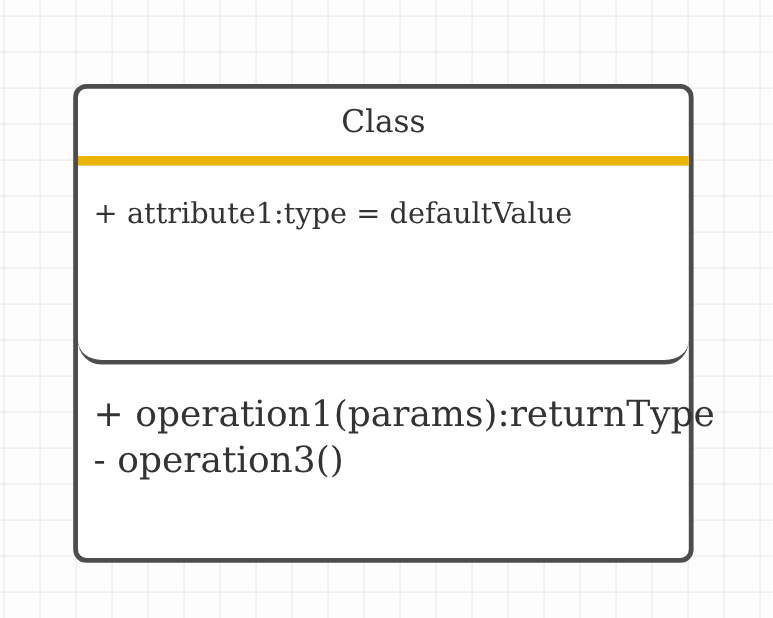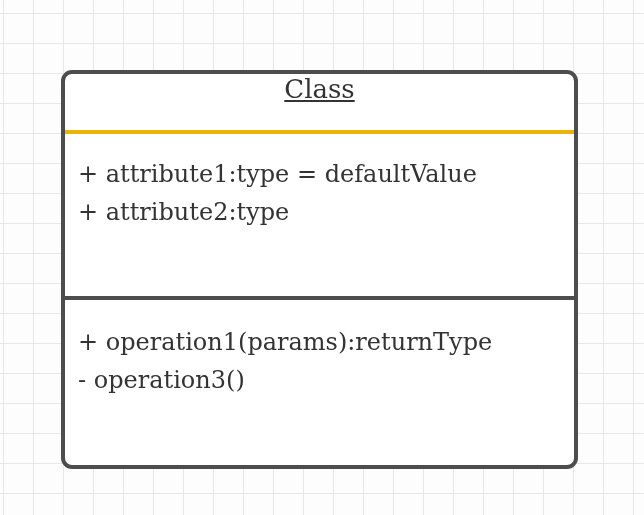--- a/index.html
+++ b/index.html
@@ -33,58 +33,58 @@
     background: #ffffff;
     border: 4px solid #4d4d4d;
     border-radius: 11px;
     display: flex;
     flex-direction: column;
     color: #333333;
   }
   .compartment-title {
     height: 56px;
     flex: 0 0 auto;
-    border-bottom: 4px solid #eab308;
+    border-bottom: 8px solid #eab308;
     display: flex;
+    align-items: center;
     justify-content: center;
     font-size: 26px;
-    text-decoration: underline;
   }
   .compartment-attrs {
     height: 166px;
     flex: 0 0 auto;
     box-sizing: border-box;
     border-bottom: 4px solid #4d4d4d;
     padding: 21px 8px 0 13px;
     font-size: 24px;
+    border-radius: 20px;
   }
   .compartment-ops {
     flex: 1 1 auto;
     box-sizing: border-box;
     padding: 23px 8px 0 13px;
-    font-size: 24px;
+    font-size: 30px;
   }
   .member-row {
     line-height: 38px;
     white-space: nowrap;
   }
 </style>
 </head>
 <body>
 
 <div class="canvas">
   <div class="uml-class">
 
     <div class="compartment-title">
       <span>Class</span>
     </div>
 
     <div class="compartment-attrs">
       <div class="member-row">+ attribute1:type = defaultValue</div>
-      <div class="member-row">+ attribute2:type</div>
     </div>
 
     <div class="compartment-ops">
       <div class="member-row">+ operation1(params):returnType</div>
       <div class="member-row">- operation3()</div>
     </div>
 
   </div>
 </div>
 

